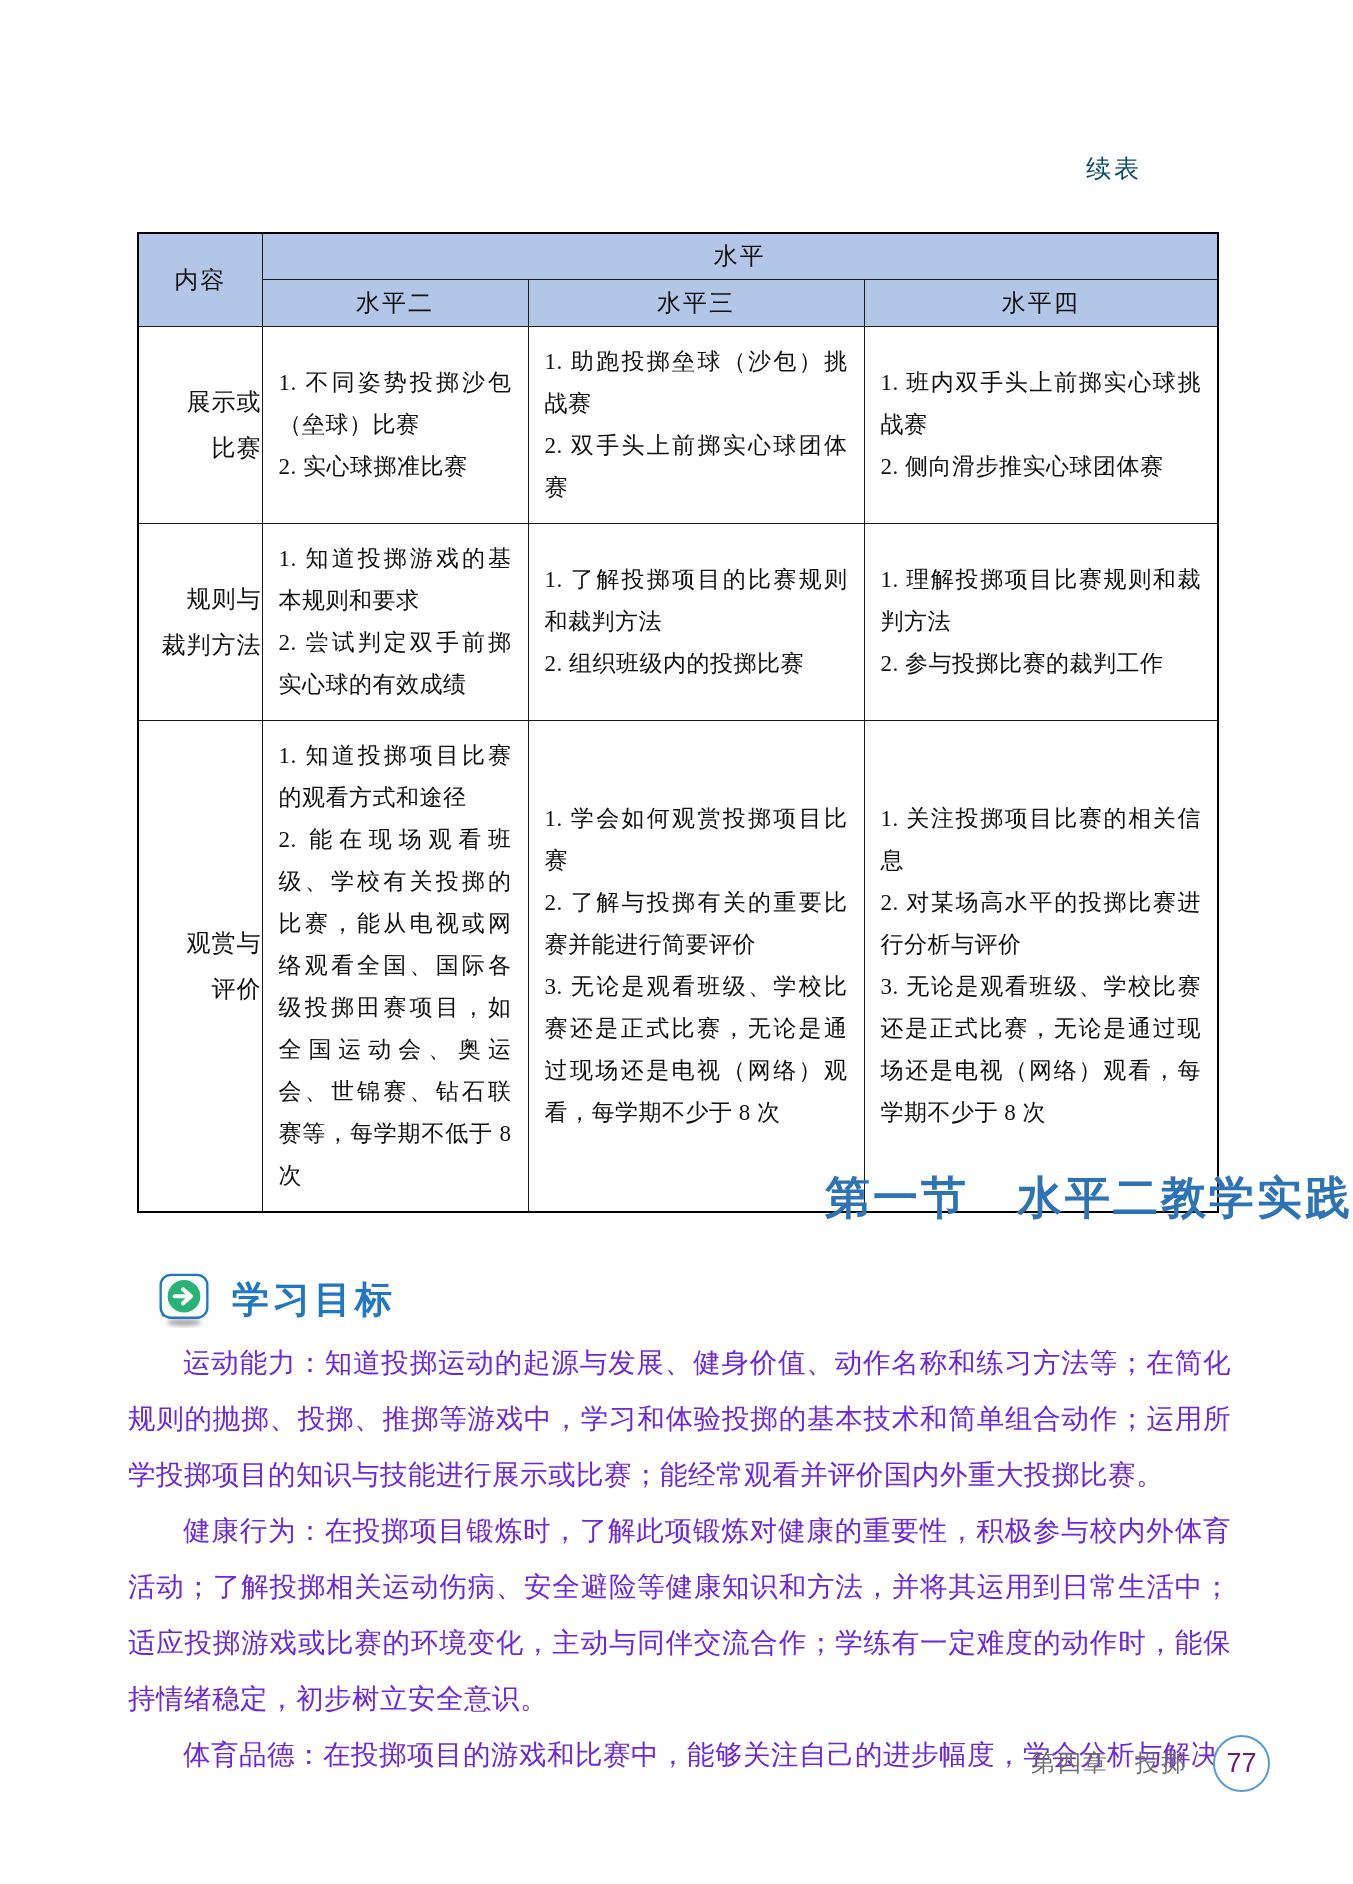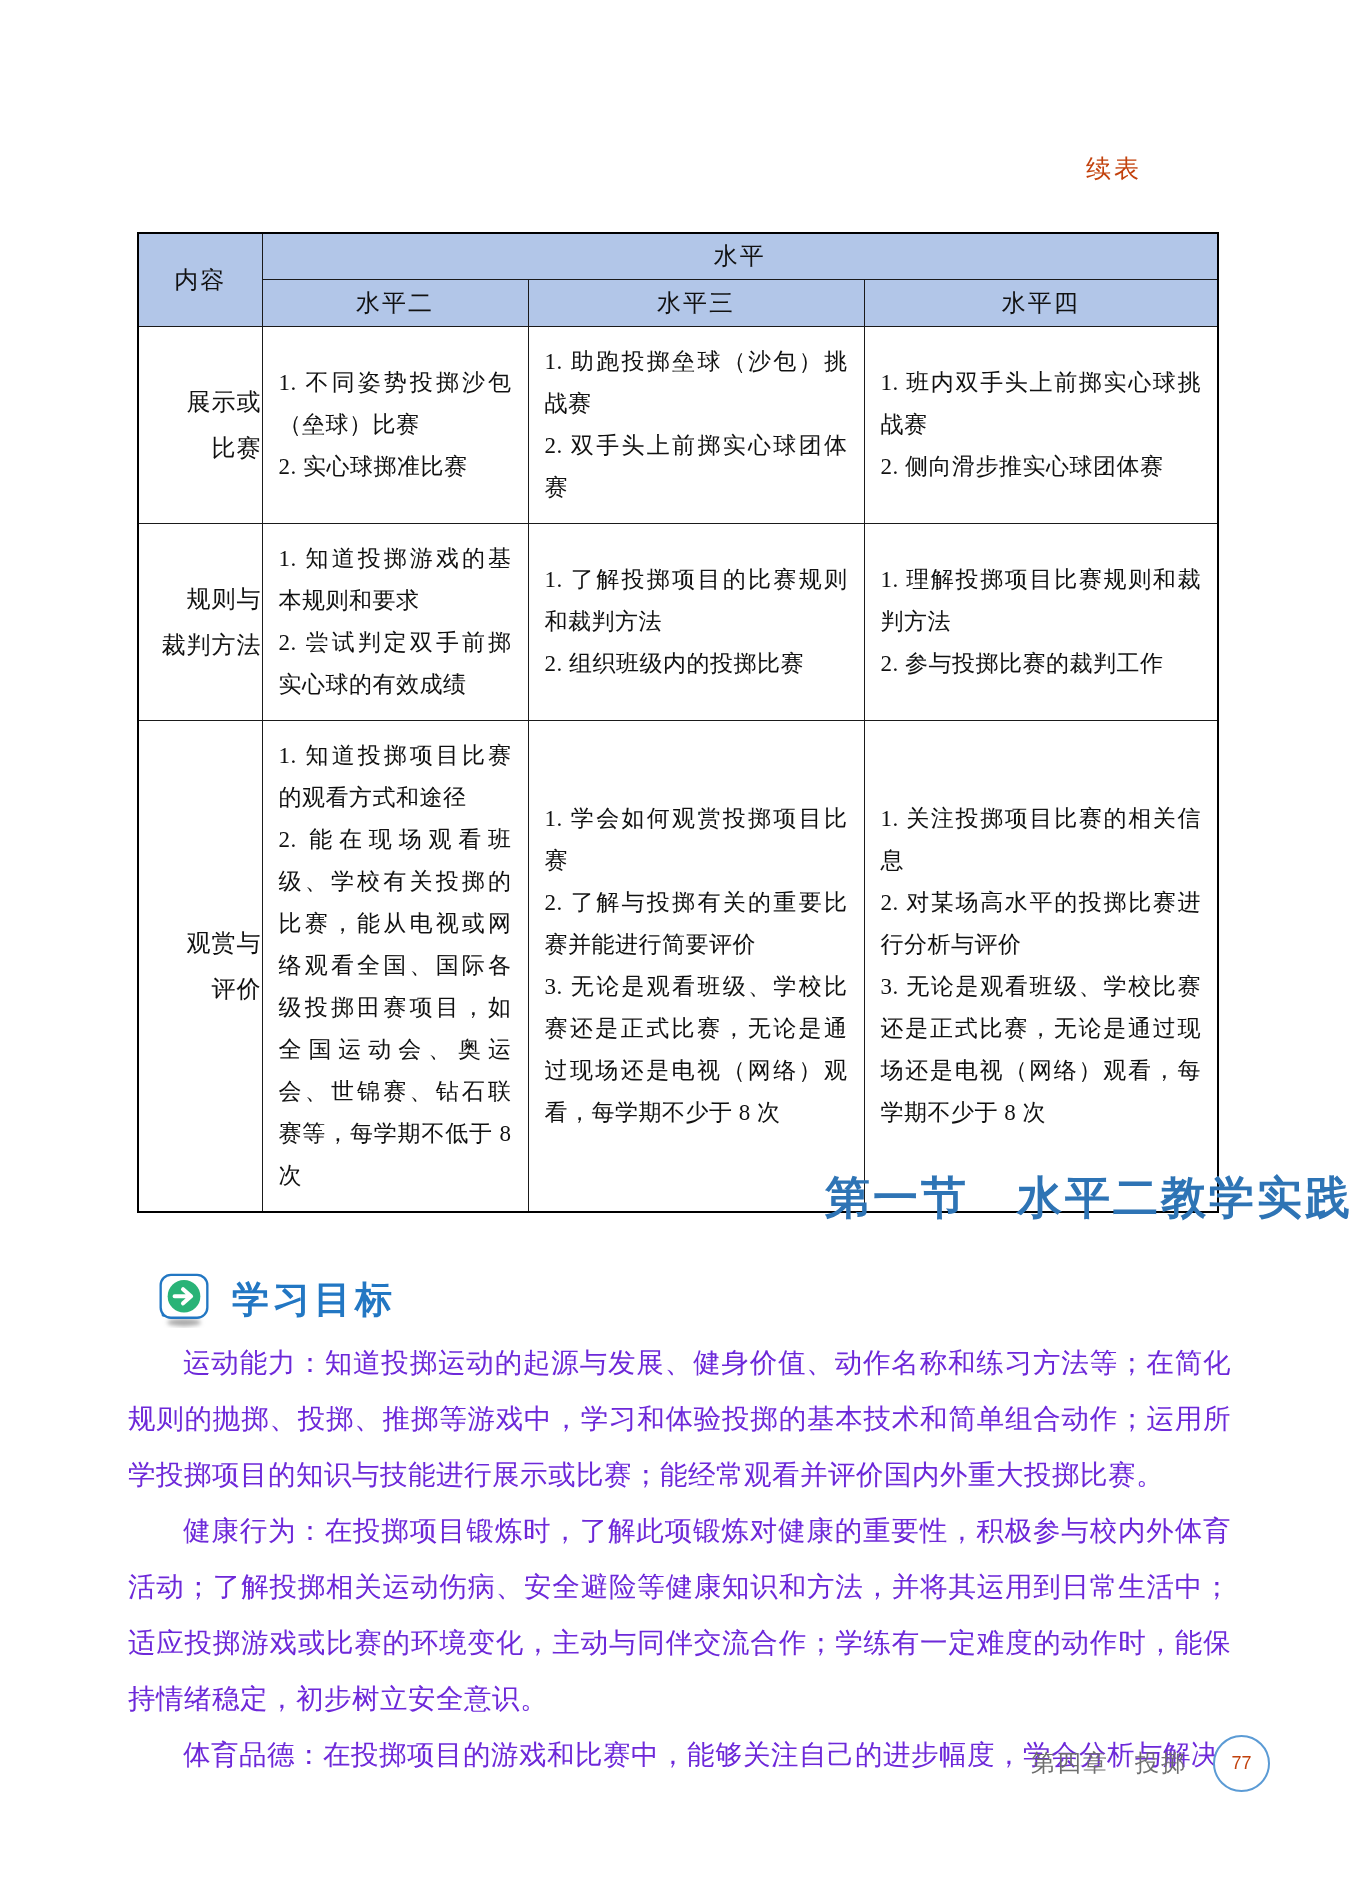--- a/index.html
+++ b/index.html
@@ -11,21 +11,21 @@
     background: #ffffff;
     font-family: "Liberation Serif", serif;
     color: #111111;
     overflow: hidden;
   }
   .continued {
     position: absolute;
     top: 152px;
     left: 1086px;
     font-size: 25px;
-    color: #c2410c;
+    color: #0c4a6e;
     letter-spacing: 3px;
   }
   table.ctable {
     position: absolute;
     top: 232px;
     left: 137px;
     width: 1080px;
     border-collapse: collapse;
     table-layout: fixed;
     border: 2.5px solid #000000;
@@ -114,22 +114,22 @@
   }
   .page-number-circle {
     width: 57px;
     height: 57px;
     border: 2px solid #5b9bd5;
     border-radius: 50%;
     display: flex;
     align-items: center;
     justify-content: center;
     font-family: "Liberation Sans", sans-serif;
-    font-size: 18px;
-    color: #c2410c;
+    font-size: 27px;
+    color: #701a75;
     background: #ffffff;
   }
 </style>
 </head>
 <body>
 
 <div class="page">
 
   <div class="continued">续表</div>
 

